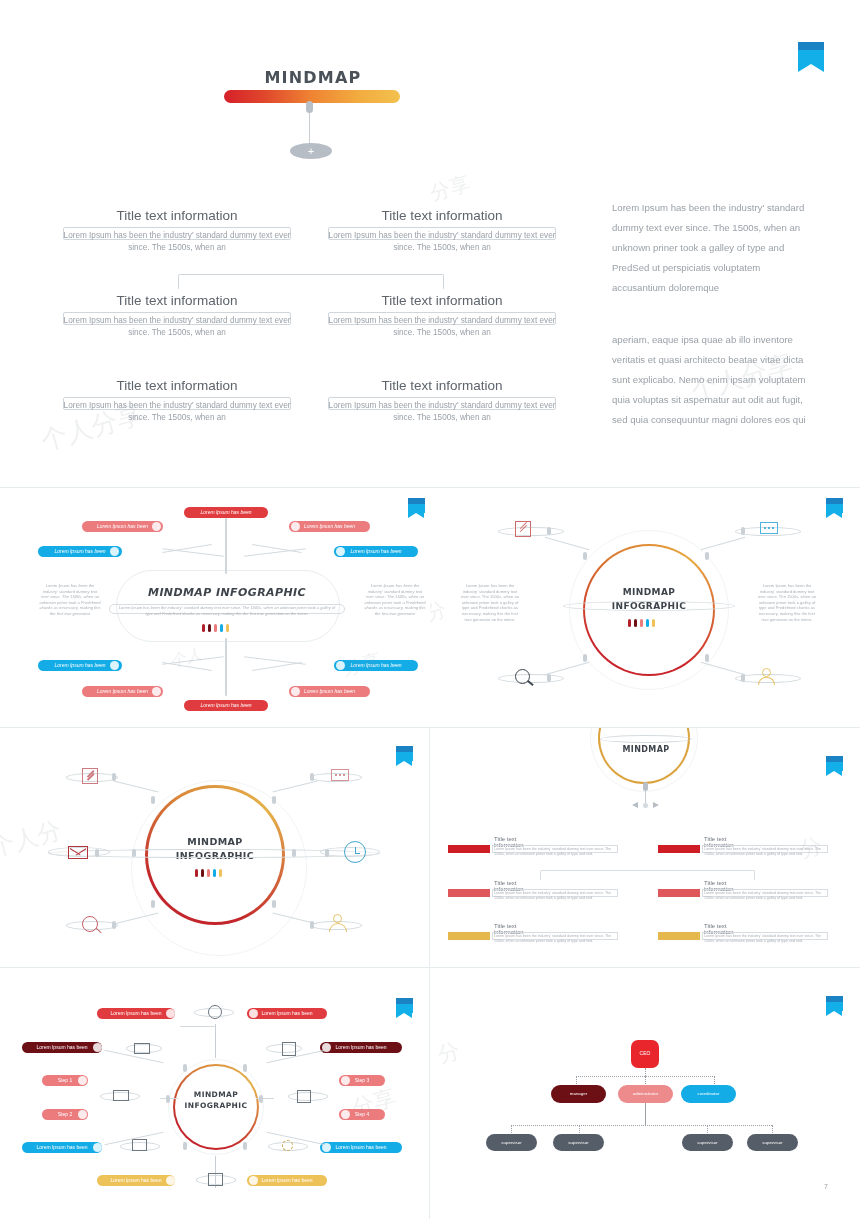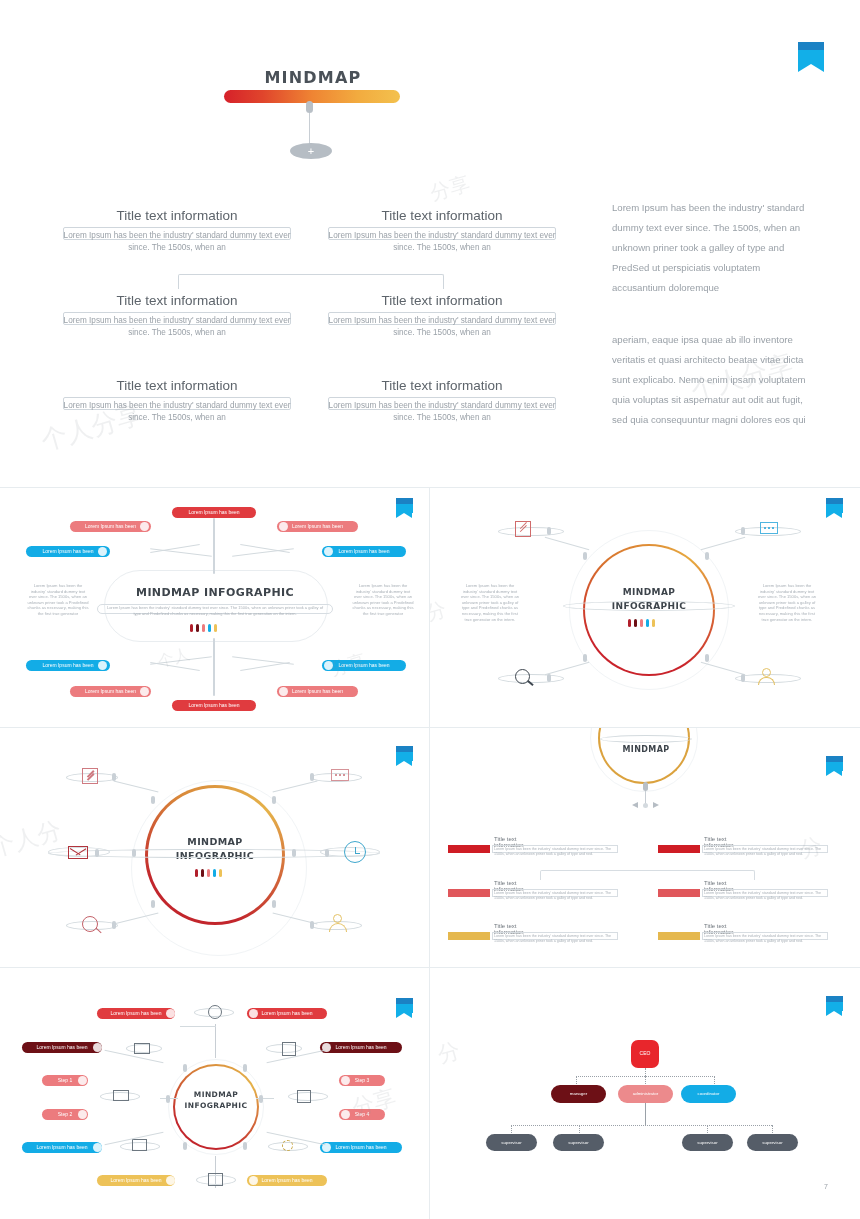--- a/index.html
+++ b/index.html
@@ -145,21 +145,21 @@
   <div class="wm" style="left:40px;top:410px;">个人分享</div>
   <div class="wm" style="left:690px;top:360px;">个人分享</div>
   <div class="wm" style="left:430px;top:175px;font-size:20px;">分享</div>
 </section>
 
 <div class="grid-sep" style="left:0;top:487px;width:860px;height:1px;"></div>
 <div class="grid-sep" style="left:0;top:727px;width:860px;height:1px;"></div>
 <div class="grid-sep" style="left:0;top:967px;width:860px;height:1px;"></div>
 <div class="grid-sep" style="left:429px;top:488px;width:1px;height:731px;"></div>
 
-<section class="panel" style="left:0;top:488px;width:429px;height:239px;">
+<section class="panel" style="left:12px;top:488px;width:429px;height:239px;font-style:italic;">
   <div class="shield" style="left:396px;top:10px;width:17px;height:20px;">
     <div class="s-top" style="height:6px;"></div>
     <div class="s-body" style="top:6px;height:9px;"></div>
     <div class="s-point" style="top:15px;border-left-width:8.5px;border-right-width:8.5px;border-bottom-width:5px;"></div>
   </div>
 
   <div class="ctr-stage" style="left:104px;top:82px;width:222px;height:70px;"></div>
   <div class="mm-title" style="left:104px;top:98px;width:222px;font-size:11px;">MINDMAP INFOGRAPHIC</div>
   <div style="position:absolute;left:97px;top:116px;width:236px;height:10px;border:1px solid #d7dde2;border-radius:6px;box-sizing:border-box;"></div>
   <div style="position:absolute;left:104px;top:117px;width:222px;text-align:center;font-size:4px;line-height:5.6px;color:#a9b0b7;">Lorem Ipsum has been the industry' standard dummy text ever since. The 1500s, when an unknown priner took a galley of type and Predefined chunks as necessary, making this the first true generation on the intern.</div>

